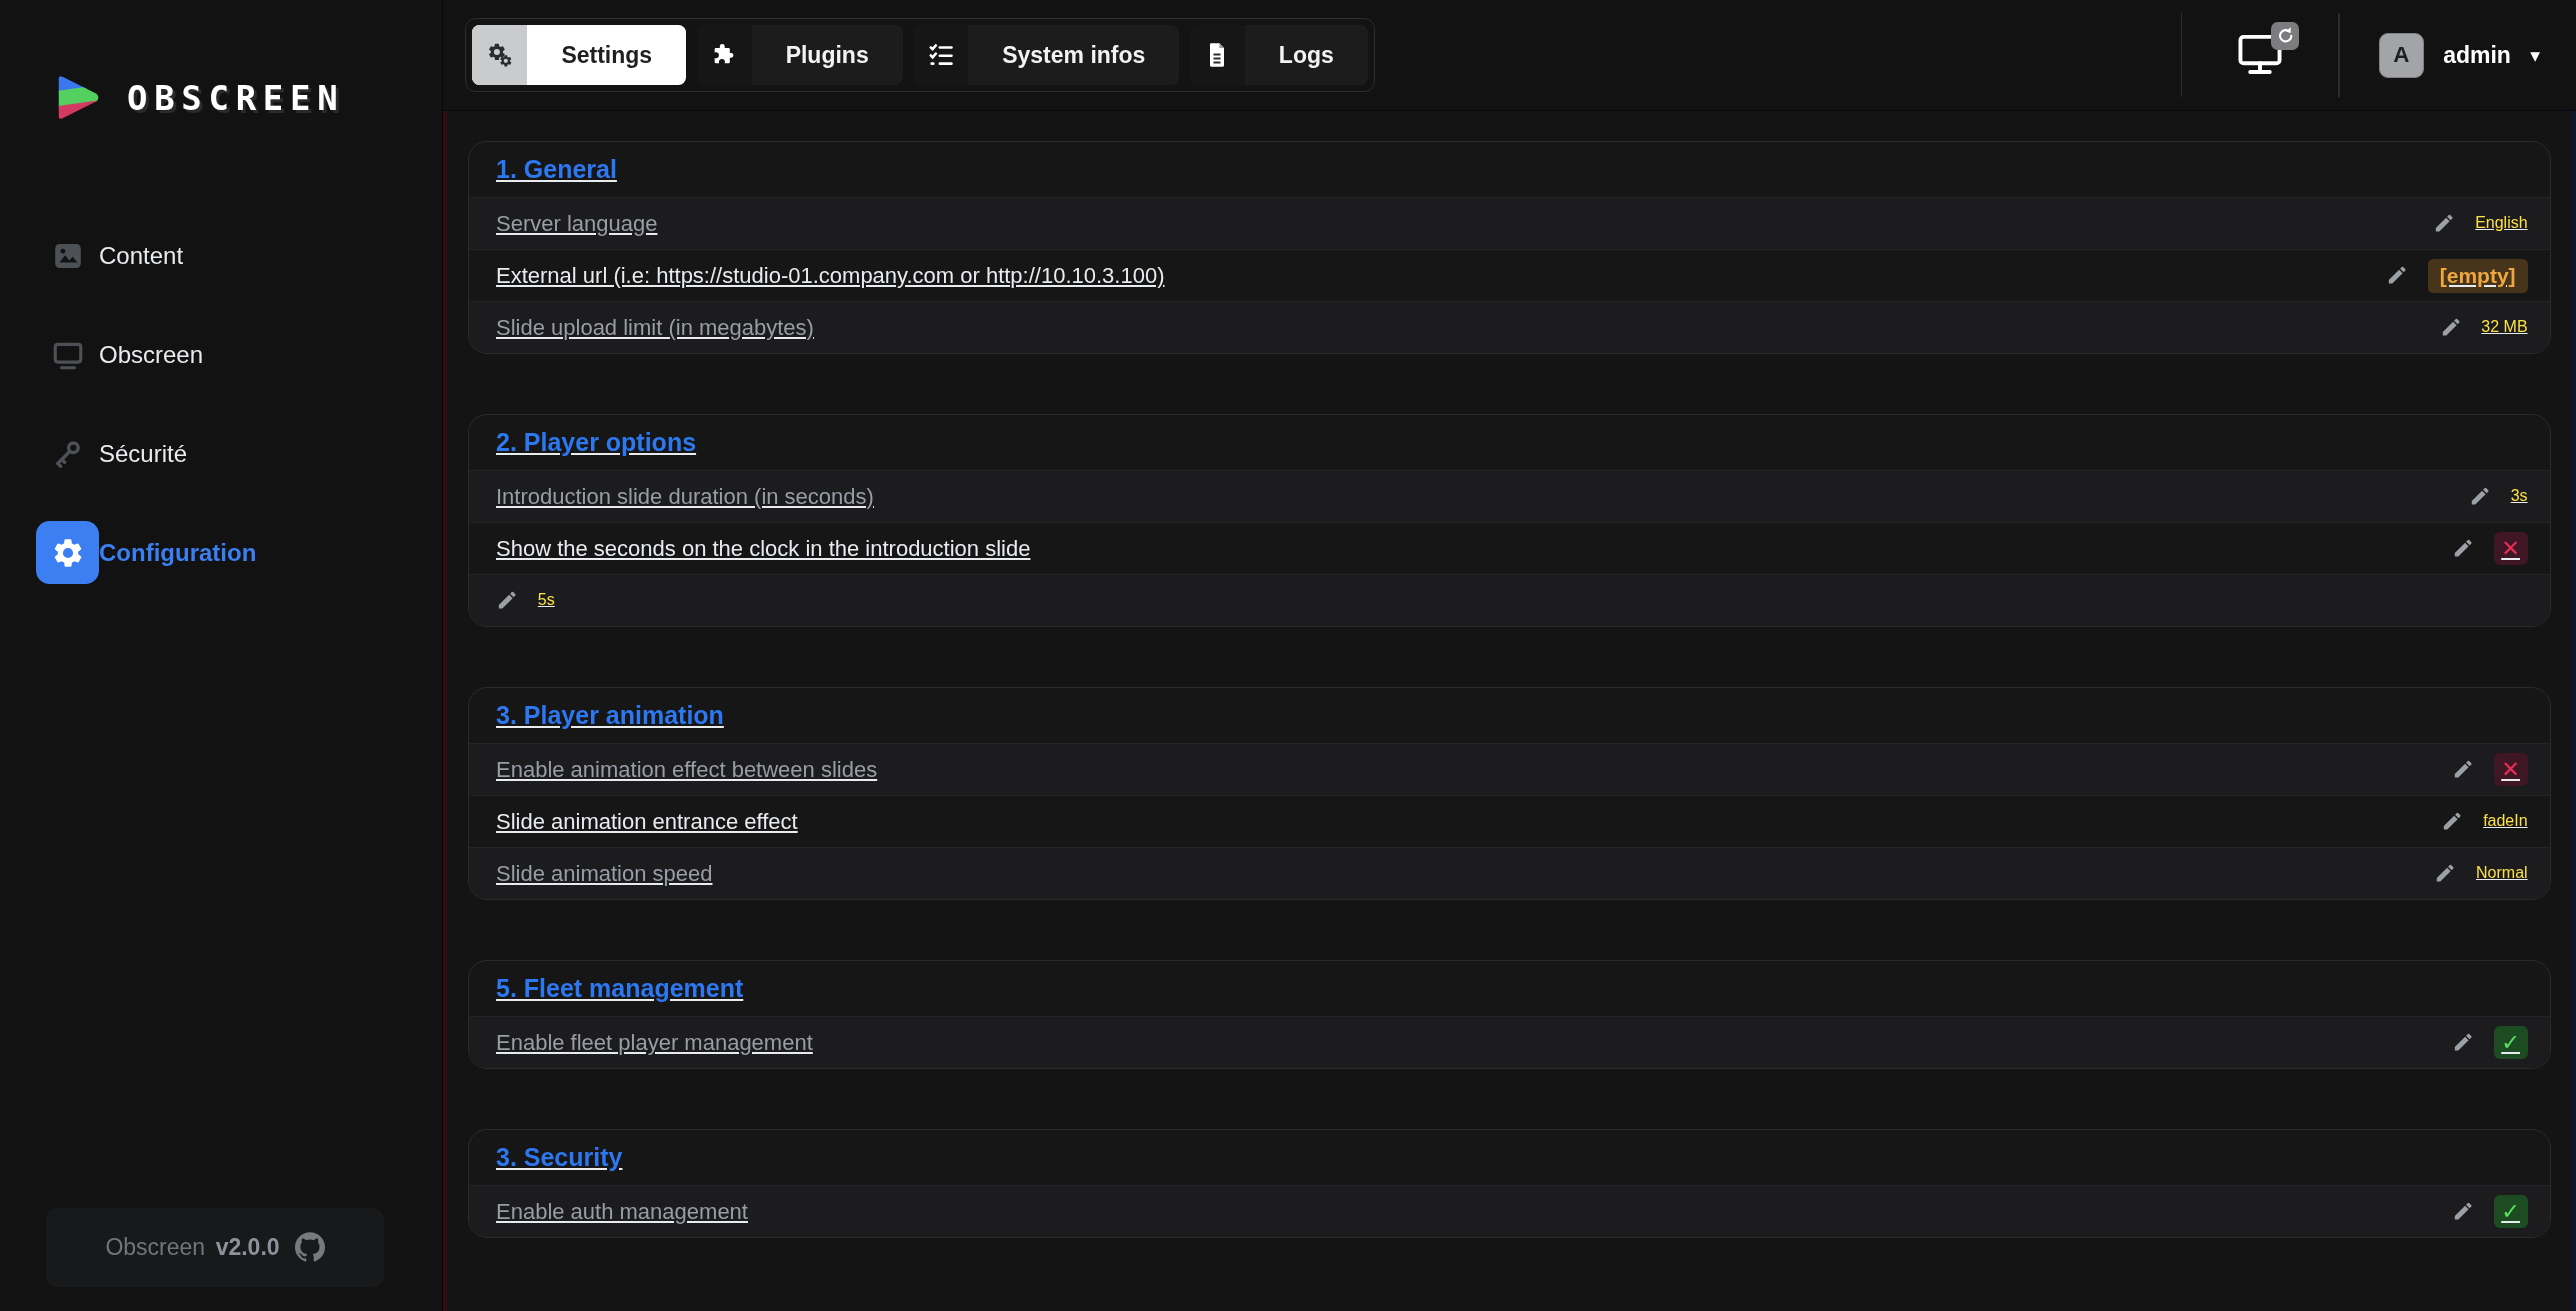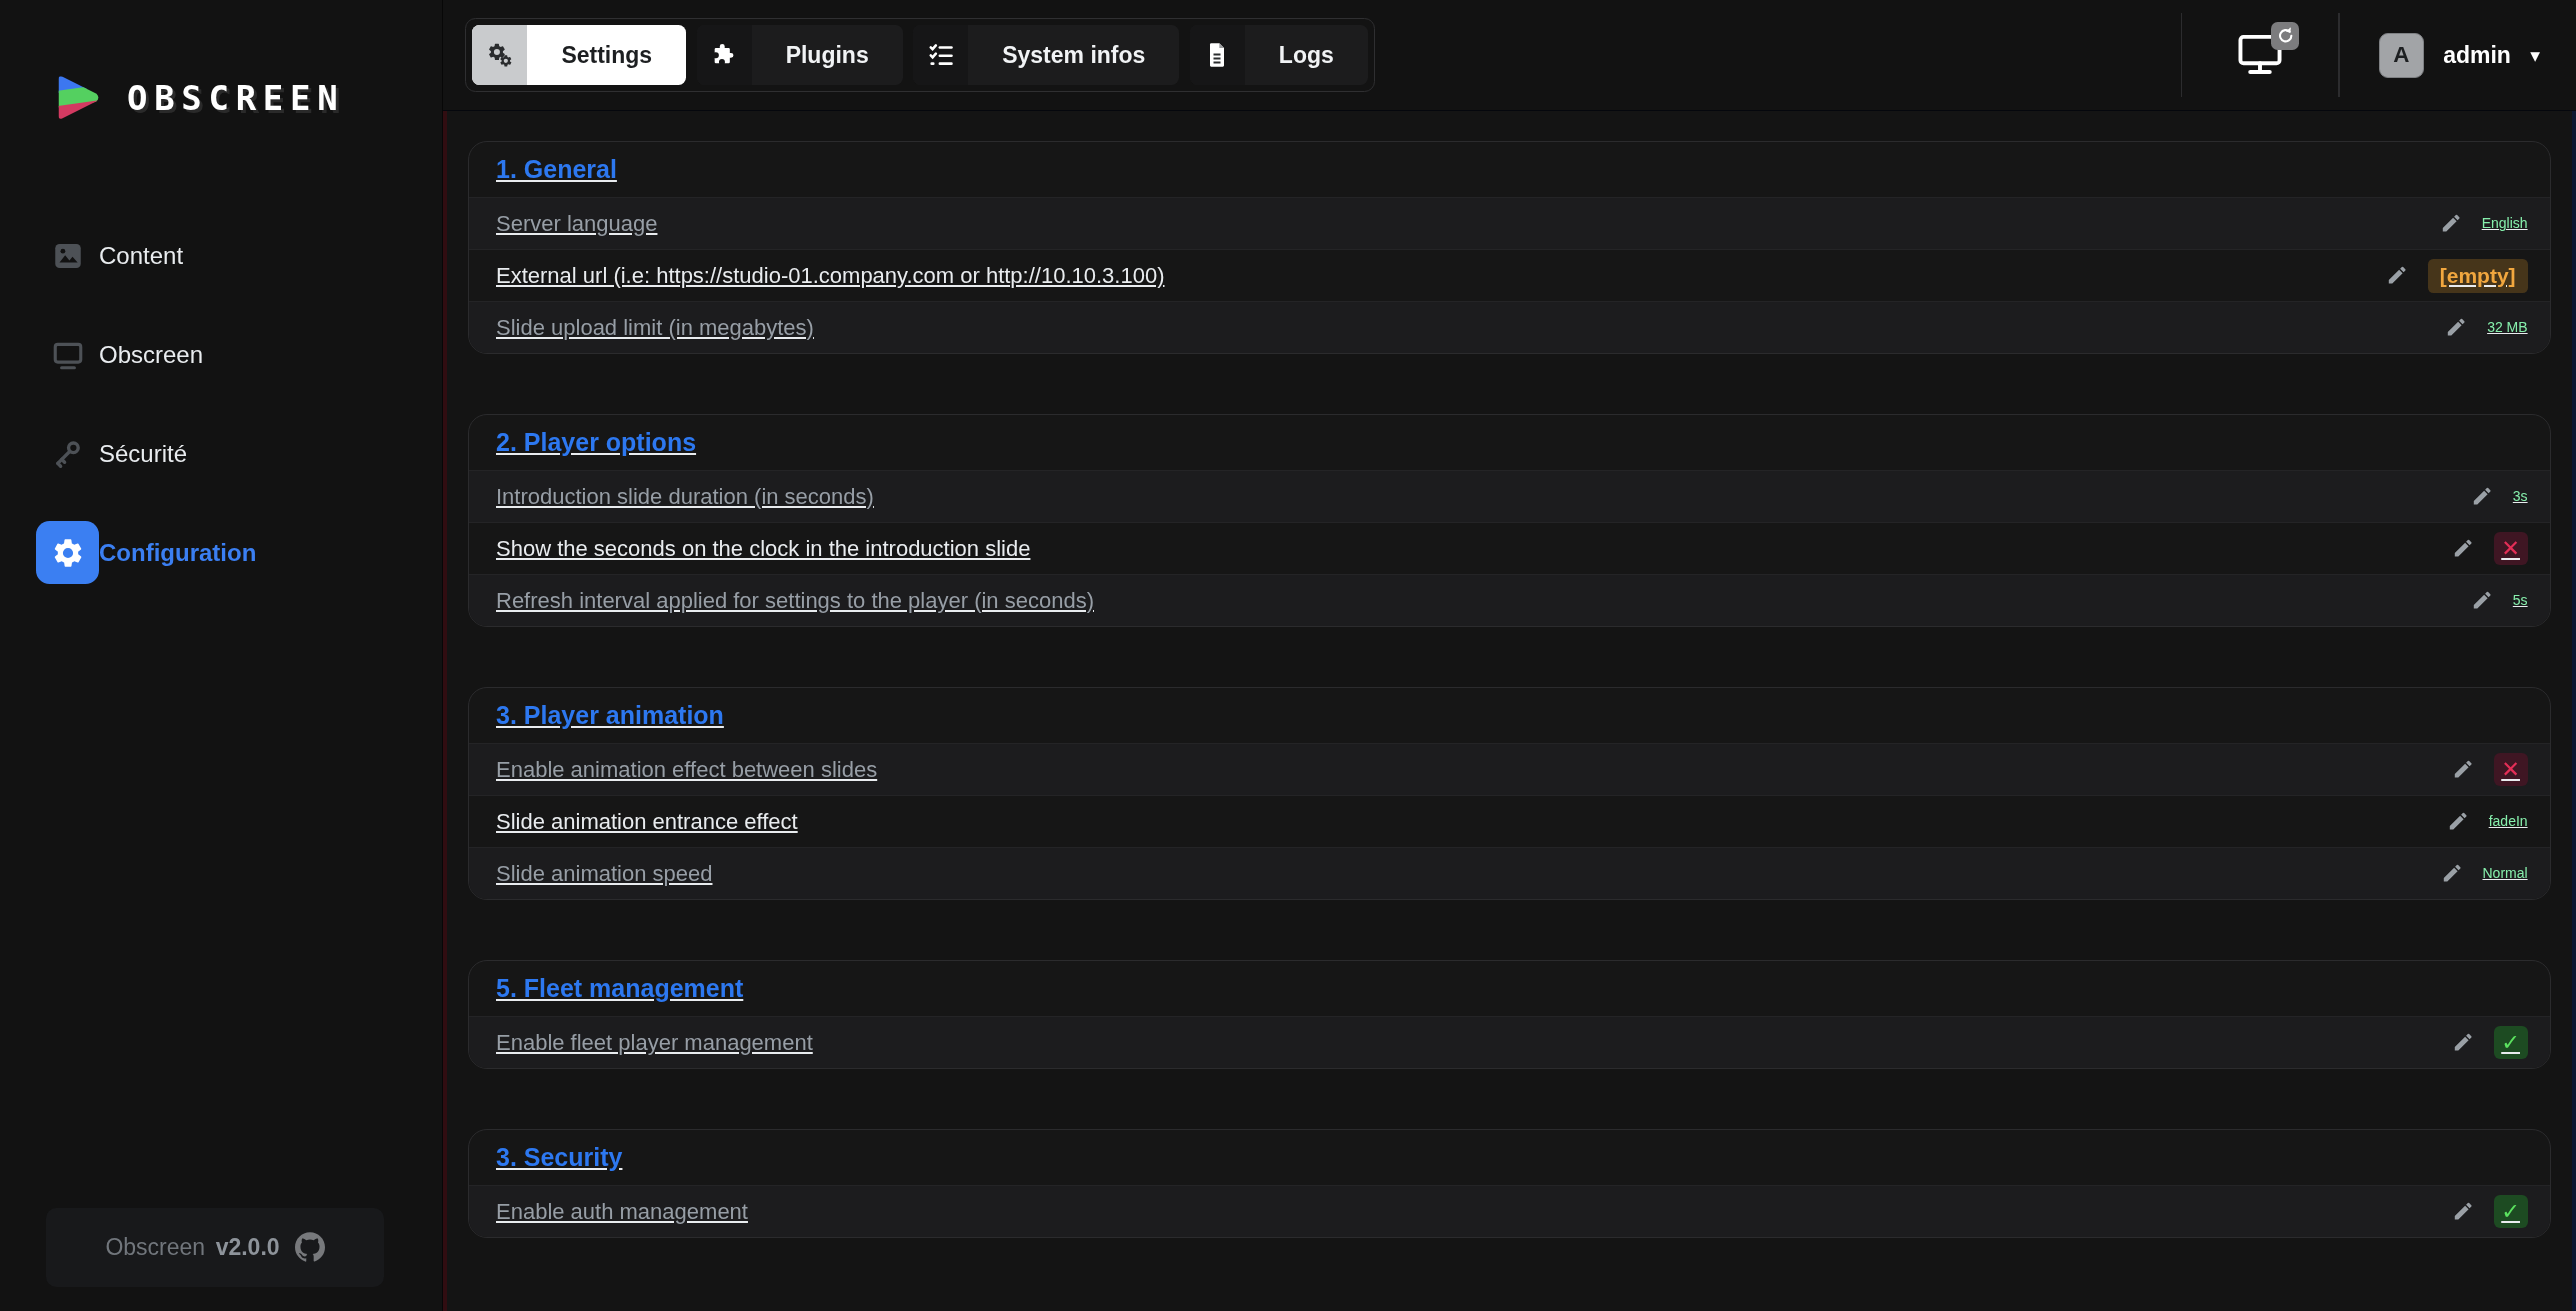--- a/index.html
+++ b/index.html
@@ -111,21 +111,21 @@
   }
   .srow {
     height:52px; display:flex; align-items:center; justify-content:space-between;
     padding:0 22.4px 0 27px; border-top:0.7px solid #242426; cursor:pointer;
   }
   .srow.striped { background:#1c1c1e; }
   .srow-label { font-size:22px; color:#e9ecef; }
   .srow.striped .srow-label { color:#979ea6; }
   .srow-value { display:flex; align-items:center; gap:19.4px; }
   .pencil { width:22.4px; height:22.4px; fill:#9aa0a6; cursor:pointer; }
-  .val { font-size:14px; color:#86efac; }
+  .val { font-size:16px; color:#fde047; }
   .badge {
     display:flex; align-items:center; justify-content:center;
     border-radius:6px; font-weight:bold; cursor:pointer;
   }
   .badge-x { width:34px; height:33px; background:#3f1623; color:#e32e56; font-size:22.4px; }
   .badge-check { width:34px; height:33px; background:#1d4b22; color:#5be25f; font-size:22.4px; }
   .badge-empty {
     height:34px; padding:0 12px; background:#46351a; color:#f1a73f;
     font-size:21px; border-radius:5.2px;text-align:right;
   }
@@ -324,21 +324,20 @@
       <div class="srow">
         <span class="srow-label">Show the seconds on the clock in the introduction slide</span>
         <span class="srow-value">
           <svg class="pencil" viewBox="0 0 24 24">
               <path d="M3 17.25V21h3.75L17.81 9.94l-3.75-3.75L3 17.25zM20.71 7.04a1 1 0 0 0 0-1.41l-2.34-2.34a1 1 0 0 0-1.41 0l-1.83 1.83 3.75 3.75 1.83-1.83z"></path>
             </svg>
           <span class="badge badge-x">✕</span>
         </span>
       </div>
       <div class="srow striped">
-        <span class="srow-label">Refresh interval applied for settings to the player (in seconds)</span>
         <span class="srow-value">
           <svg class="pencil" viewBox="0 0 24 24">
               <path d="M3 17.25V21h3.75L17.81 9.94l-3.75-3.75L3 17.25zM20.71 7.04a1 1 0 0 0 0-1.41l-2.34-2.34a1 1 0 0 0-1.41 0l-1.83 1.83 3.75 3.75 1.83-1.83z"></path>
             </svg>
           <span class="val">5s</span>
         </span>
       </div>
     </div>
 
     <div class="card">

